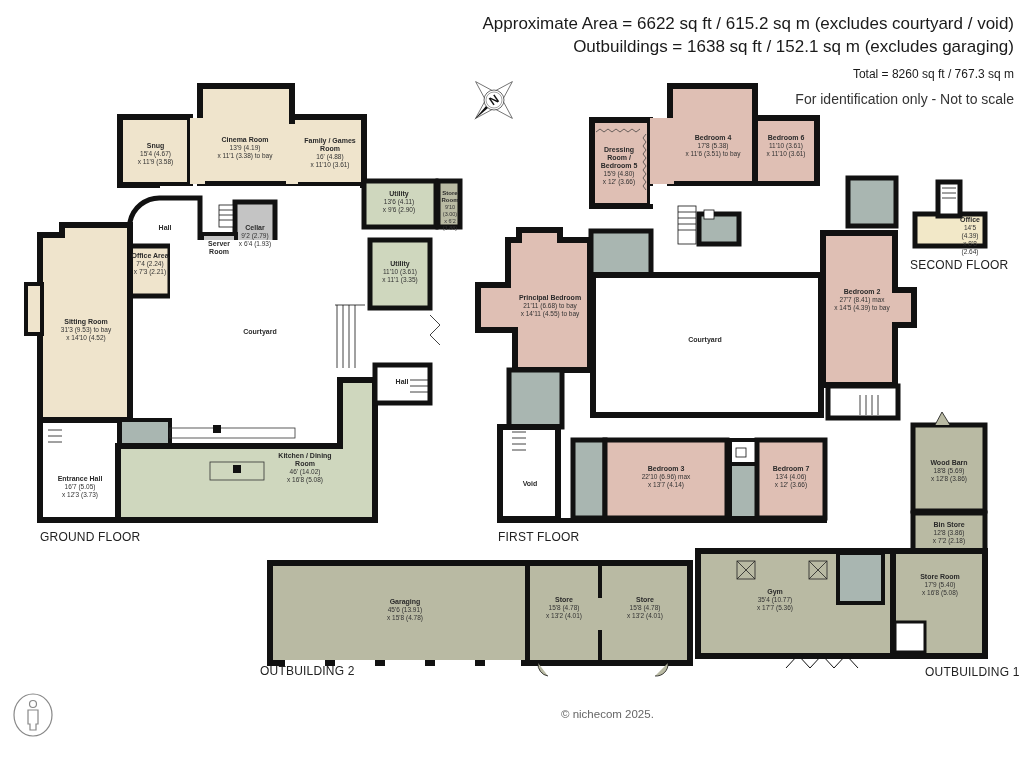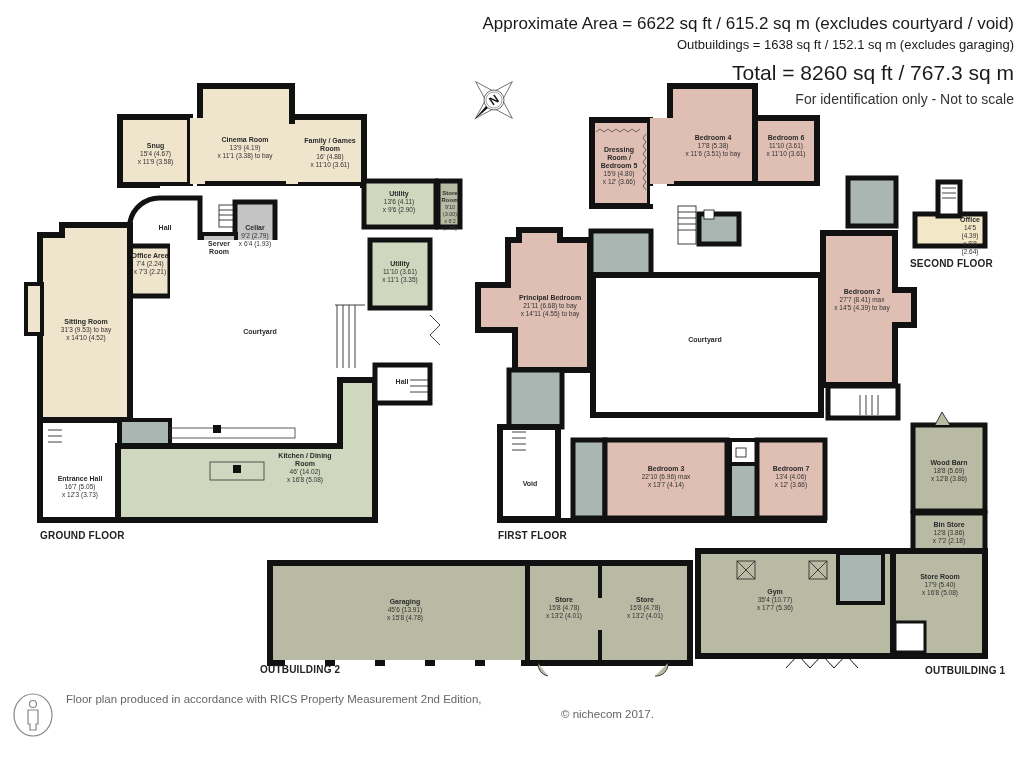--- a/index.html
+++ b/index.html
@@ -1,25 +1,25 @@
 <!DOCTYPE html>
 <html><head>
 <meta charset="utf-8">
 <style>
   html,body{margin:0;padding:0;background:#ffffff;}
   body{width:1024px;height:757px;position:relative;overflow:hidden;font-family:"Liberation Sans",sans-serif;color:#222;}
   .hdr{position:absolute;right:10px;text-align:right;color:#1a1a1a;white-space:nowrap;}
   .hdr.l1{top:14px;font-size:17px;}
-  .hdr.l2{top:37px;font-size:13px;}
-  .hdr.l3{top:61px;font-size:21px;}
+  .hdr.l2{top:37px;font-size:17px;}
+  .hdr.l3{top:67px;font-size:12px;}
   .hdr.l4{top:91px;font-size:14px;color:#333;}
   svg.plan{position:absolute;left:0;top:0;}
   .room-label{position:absolute;text-align:center;font-size:6.5px;line-height:8px;color:#333;}
   .room-label b{display:block;font-size:7px;color:#2a2a2a;}
-  .floor-label{position:absolute;font-size:10px;font-weight:bold;color:#222;letter-spacing:.2px;}
+  .floor-label{position:absolute;font-size:12px;font-weight:normal;color:#222;letter-spacing:.2px;}
   .footer{position:absolute;left:66px;top:692px;font-size:11.5px;line-height:15px;color:#666;}
   .copy{position:absolute;left:561px;top:708px;font-size:11.5px;color:#666;}
   .person-icon{position:absolute;left:12px;top:692px;width:42px;height:46px;}
 </style>
 </head>
 <body>
 
 <div class="hdr l1">Approximate Area = 6622 sq ft / 615.2 sq m (excludes courtyard / void)</div>
 <div class="hdr l2">Outbuildings = 1638 sq ft / 152.1 sq m (excludes garaging)</div>
 <div class="hdr l3">Total = 8260 sq ft / 767.3 sq m</div>
@@ -319,15 +319,14 @@
   <b>Store Room</b><span>17'9 (5.40)</span><br><span>x 16'8 (5.08)</span>
 </div>
 <div class="floor-label" style="left:925px;top:665px;text-align:center;">OUTBUILDING 1</div>
 
 <svg class="person-icon" viewBox="0 0 42 46">
   <ellipse cx="21" cy="23" rx="19" ry="21" fill="none" stroke="#888" stroke-width="1.2"></ellipse>
   <circle cx="21" cy="12" r="3.5" fill="none" stroke="#888" stroke-width="1.2"></circle>
   <path d="M16,18 L26,18 L26,32 L24,32 L24,38 L18,38 L18,32 L16,32 Z" fill="none" stroke="#888" stroke-width="1.2"></path>
 </svg>
 <div class="footer">
-  <div>Floor plan produced in accordance with RICS Property Measurement 2nd Edition,</div>
-</div>
-<div class="copy">© nichecom 2017.</div>
+</div>
+<div class="copy">© nichecom 2025.</div>
 
 </body></html>

